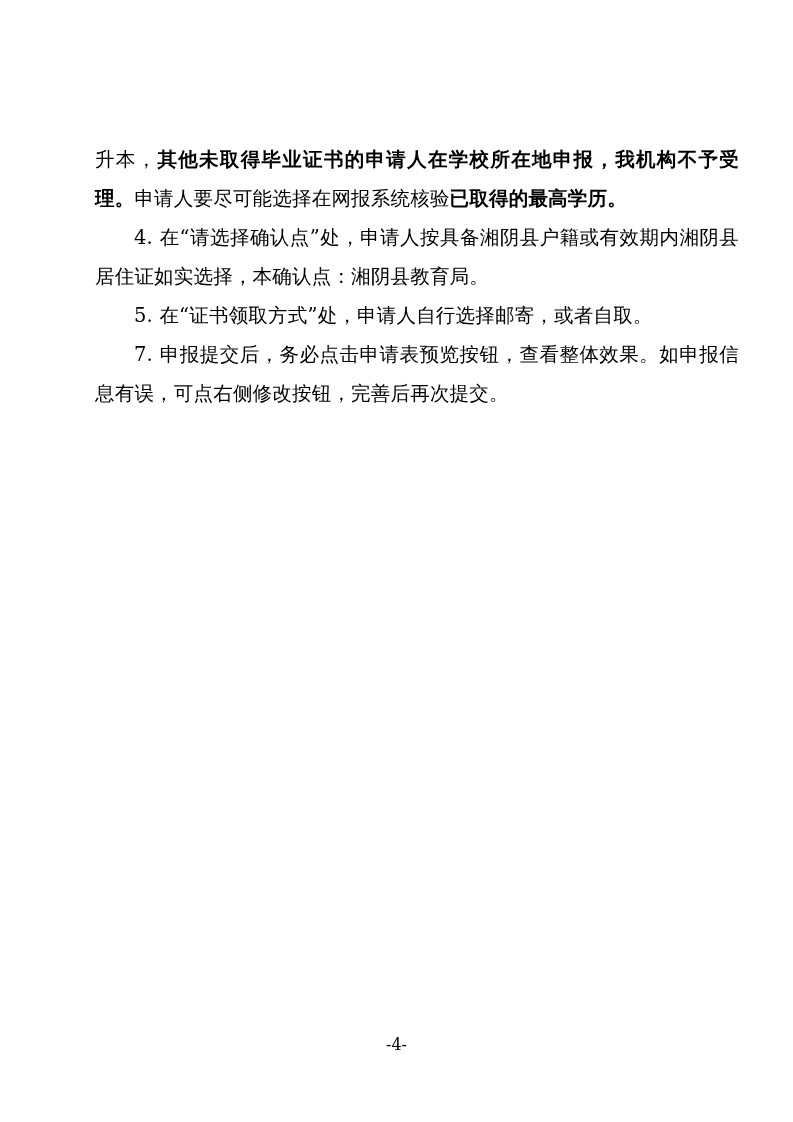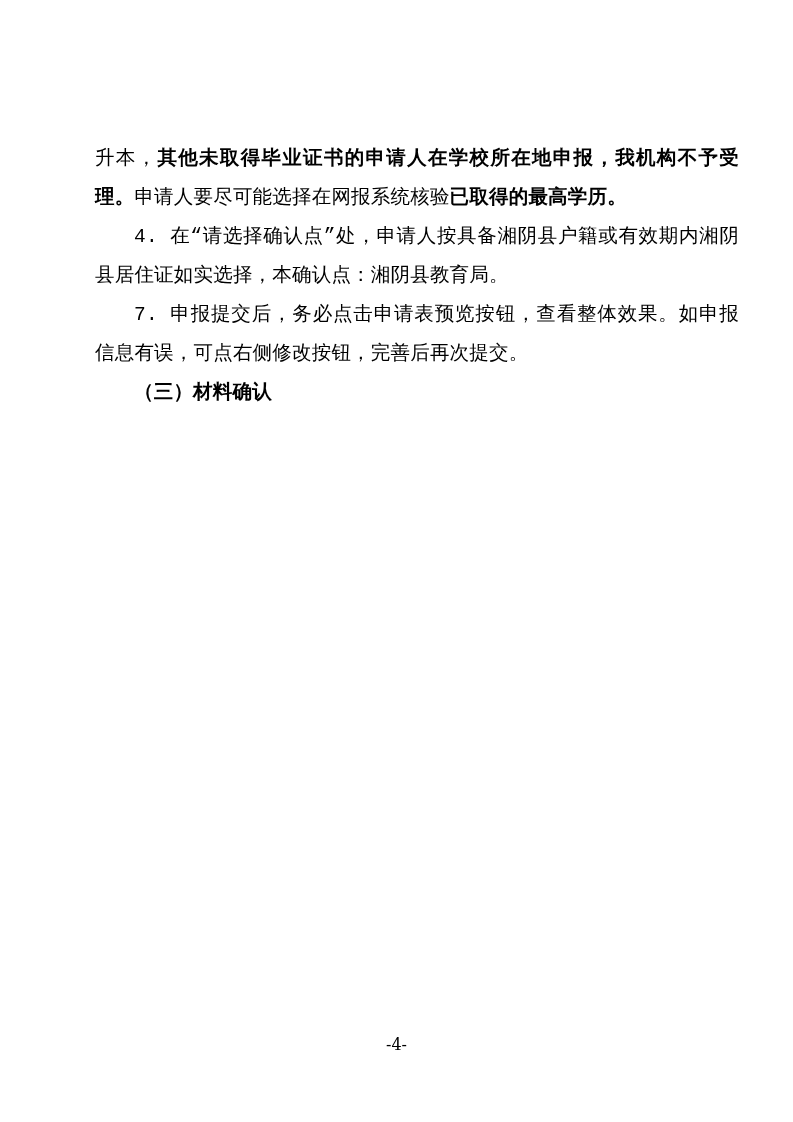--- a/index.html
+++ b/index.html
@@ -16,21 +16,20 @@
     overflow: hidden;
   }
   .page {
     position: absolute;
     left: 0;
     top: 0;
     width: 793px;
     height: 1122px;
     box-sizing: border-box;
     padding: 140px 54px 60px 95px;
-    font-family: Liberation Mono, monospace;
   }
   .doc-body {
     font-size: 19.5px;
     line-height: 39px;
     text-align: justify;
     text-justify: inter-ideograph;
     letter-spacing: 0.2px;
   }
   p.para {
     margin: 0;
@@ -69,26 +68,28 @@
   <div class="doc-body">
 
     <p class="para noindent">
       <span>升本，</span><span class="b">其他未取得毕业证书的申请人在学校所在地申报，我机构不予受理。</span><span>申请人要尽可能选择在网报系统核验</span><span class="b">已取得的最高学历。</span>
     </p>
 
     <p class="para">
       <span>4. 在“请选择确认点”处，申请人按具备湘阴县户籍或有效期内湘阴县居住证如实选择，本确认点：湘阴县教育局。</span>
     </p>
 
+    <p class="para">
+      <span>5. 在“证书领取方式”处，申请人自行选择邮寄，或者自取。</span>
+    </p>
 
 
     <p class="para">
       <span>7. 申报提交后，务必点击申请表预览按钮，查看整体效果。如申报信息有误，可点右侧修改按钮，完善后再次提交。</span>
     </p>
 
-    <p class="heading">（三）材料确认</p>
 
 
 
   </div>
 </div>
 
 <div class="footer">-4-</div>
 
 </body></html>

